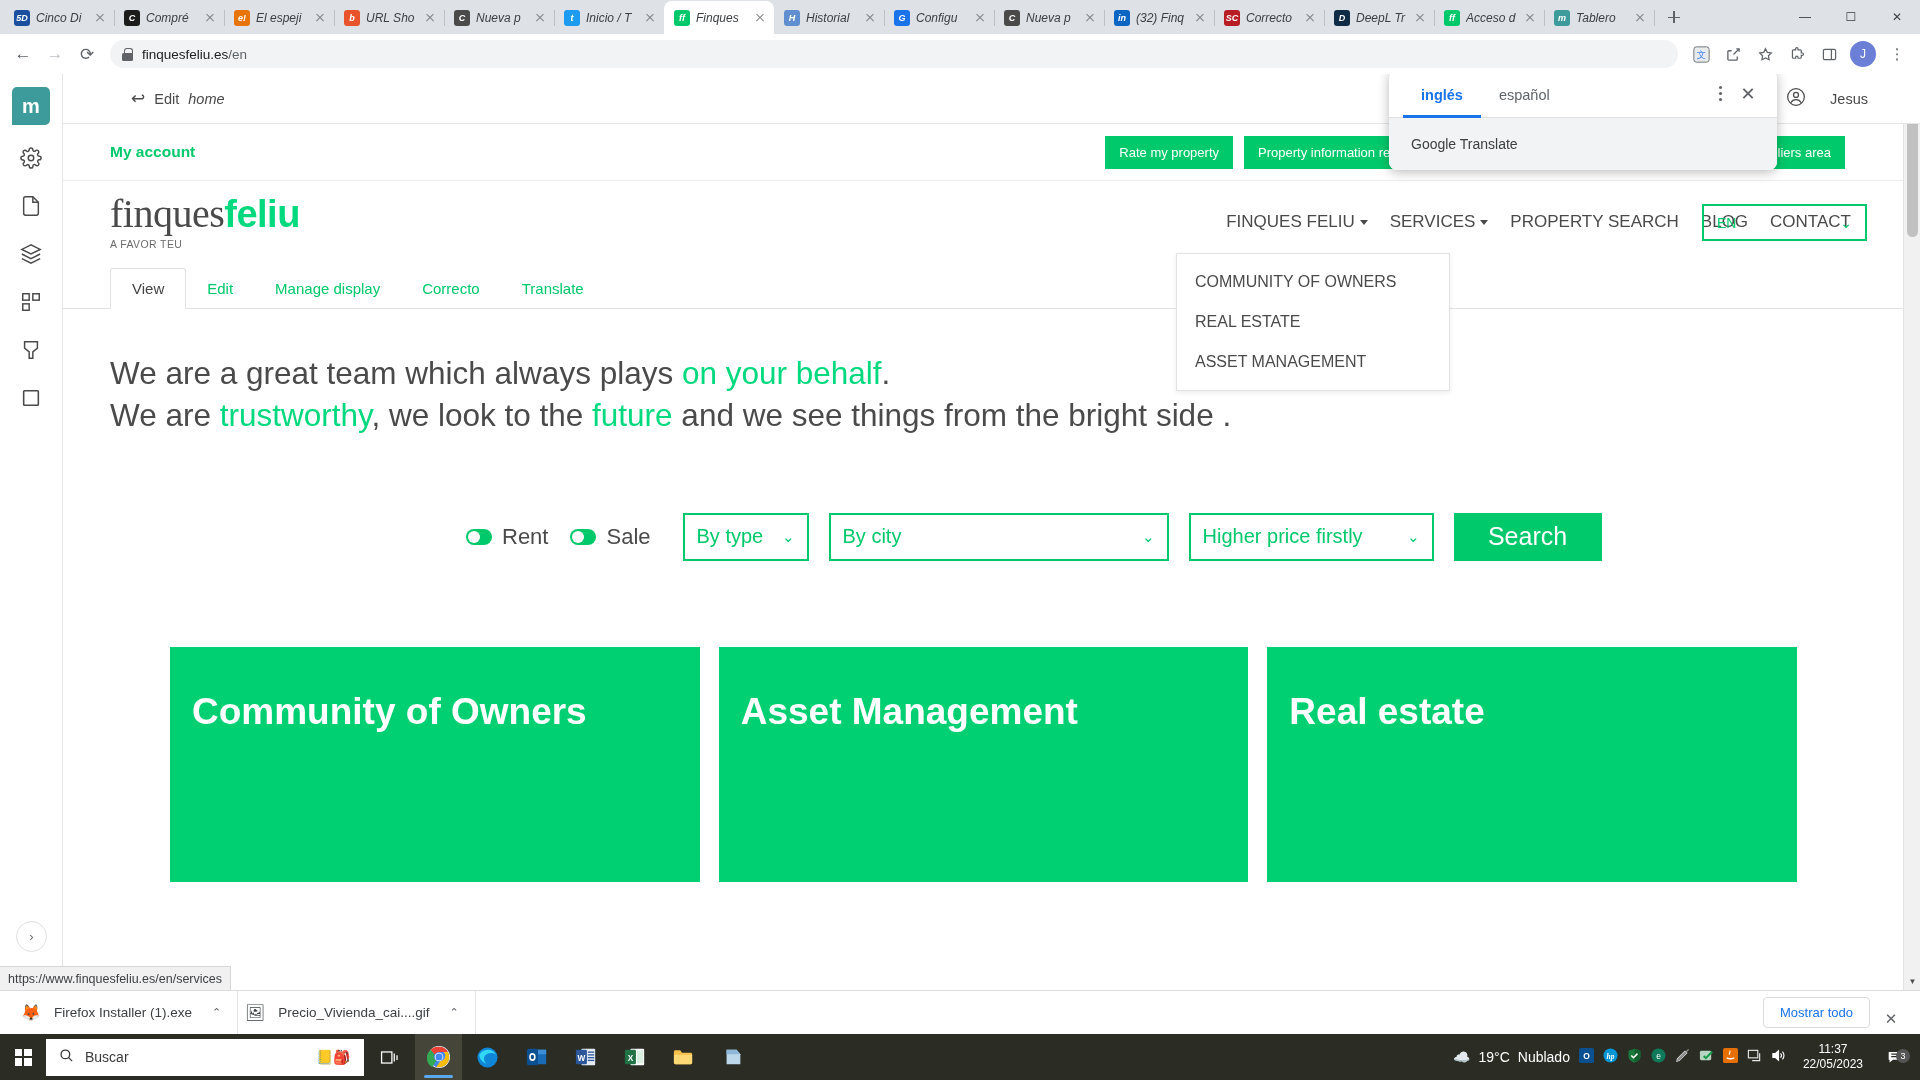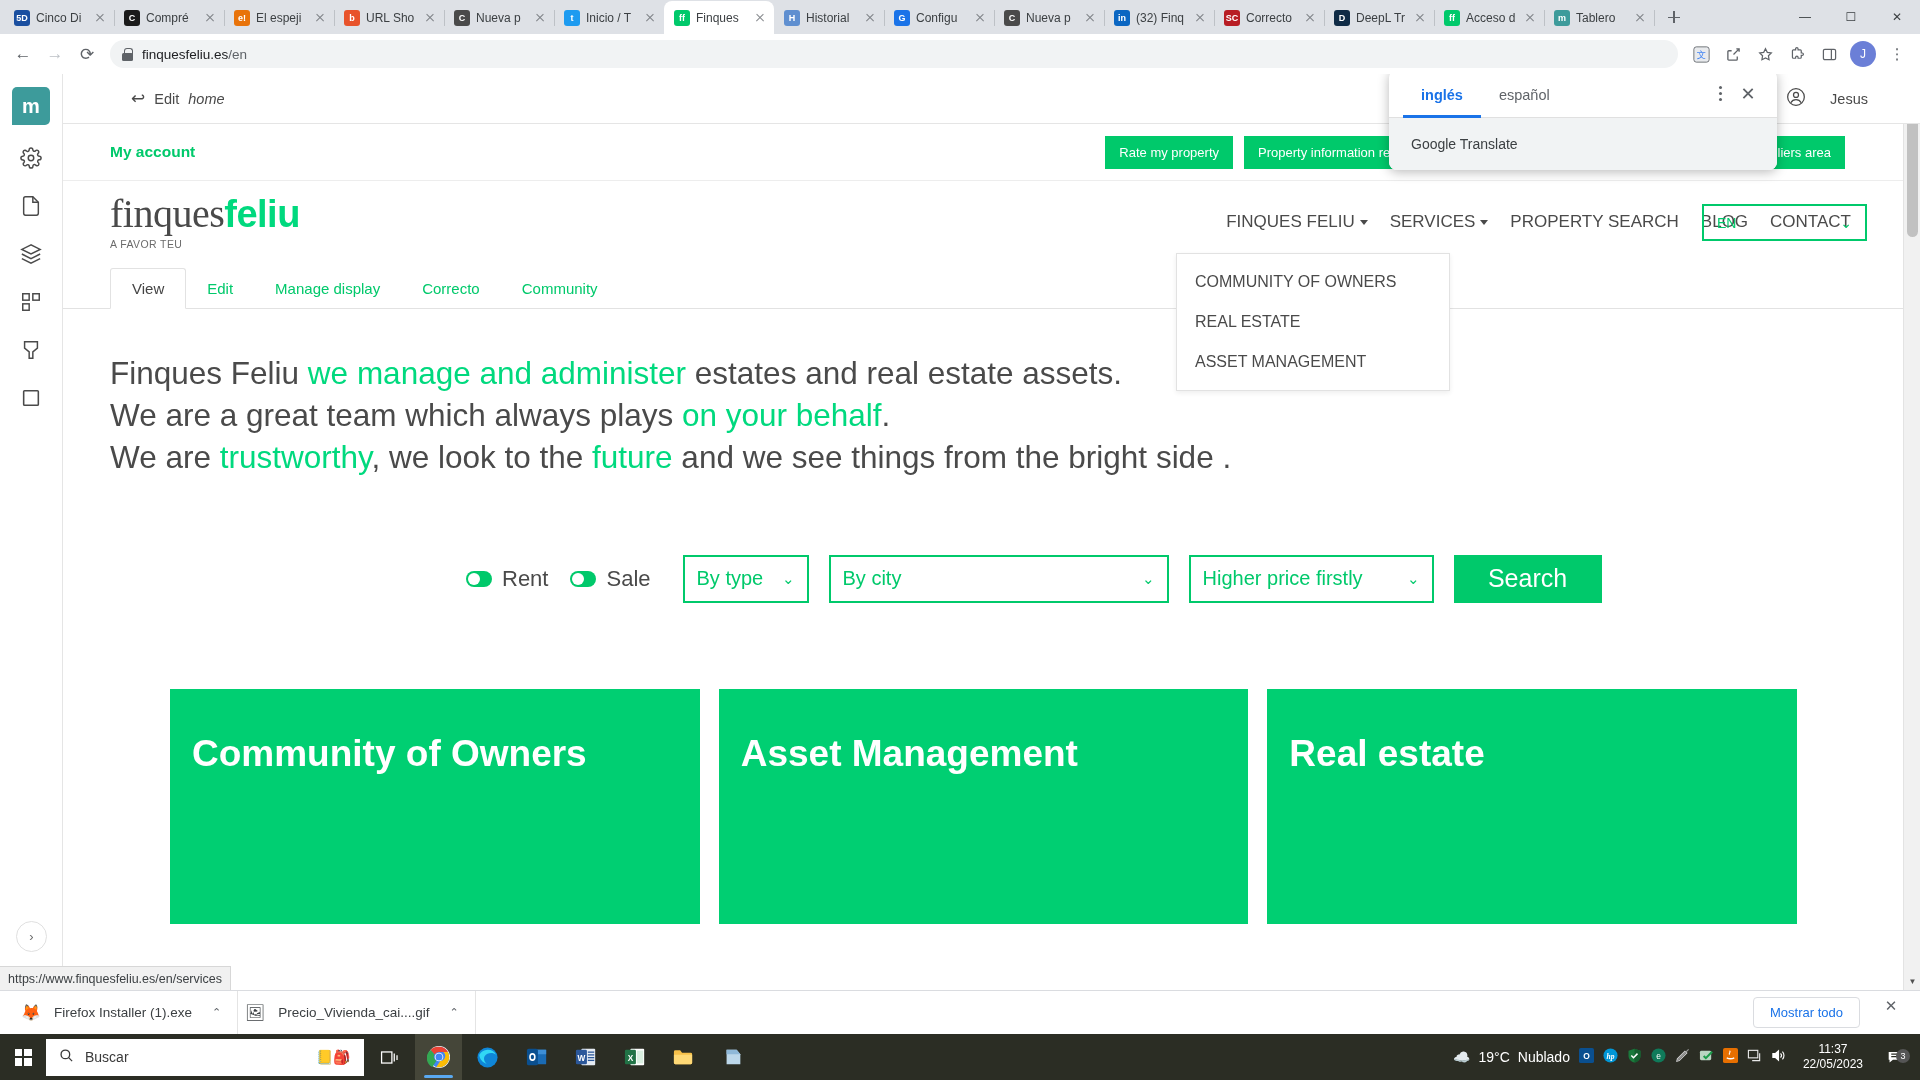--- a/index.html
+++ b/index.html
@@ -173,21 +173,21 @@
   .vscroll { position:absolute; right:0; top:0; width:17px; height:916px; background:#f1f1f1; border-left:1px solid #e3e3e3; }
   .vscroll .thumb { position:absolute; left:3px; top:18px; width:11px; height:145px; background:#c1c1c1; border-radius:6px; }
   .vscroll .arr { position:absolute; left:0; width:17px; height:17px; display:flex; align-items:center; justify-content:center; font-size:8px; color:#505050; }
 
   
   .shelf { position:absolute; left:0; top:990px; width:1920px; height:44px; background:#fff; border-top:1px solid #dadce0;
            display:flex; align-items:center; padding:0 14px; }
   .dl-item { display:flex; align-items:center; gap:12px; padding:0 16px 0 6px; height:44px; font-size:13.5px; color:#3c4043; border-right:1px solid #e4e4e4; }
   .dl-item .ico { width:22px; height:22px; display:flex; align-items:center; justify-content:center; font-size:16px; }
   .dl-item .chev { color:#5f6368; font-size:11px; margin-left:8px; }
-  .shelf-right { margin-left:auto; display:flex; align-items:flex-start; gap:16px; }
+  .shelf-right { margin-left:auto; display:flex; align-items:flex-end; gap:6px; }
   .show-all { border:1px solid #dadce0; border-radius:4px; padding:7px 16px; font-size:13px; color:#1a73e8; }
   .shelf-close { width:30px; text-align:center; font-size:15px; color:#5f6368; }
 
   
   .taskbar { position:absolute; left:0; top:1034px; width:1920px; height:46px; background:#2b2d24; display:flex; align-items:center; }
   .startbtn { width:46px; height:46px; display:flex; align-items:center; justify-content:center; }
   .winglyph { width:17px; height:17px; display:grid; grid-template-columns:1fr 1fr; grid-template-rows:1fr 1fr; gap:2px; }
   .winglyph i { background:#fff; display:block; }
   .searchbox { width:318px; height:37px; background:#fff; display:flex; align-items:center; gap:11px; padding:0 13px; font-size:14px; color:#3a3a3a; }
   .tb-apps { display:flex; align-items:center; gap:2px; margin-left:2px; }
@@ -201,21 +201,21 @@
   .notif { width:30px; display:flex; align-items:center; justify-content:center; font-size:17px; position:relative; }
   .notif .badge { position:absolute; right:0; bottom:3px; background:#555; color:#fff; font-size:9px; width:14px; height:14px; border-radius:50%;
                   display:flex; align-items:center; justify-content:center; }
 </style>
 </head>
 <body>
 
 <div class="browser">
 
   <div class="tabstrip">
-    <div id="tabs-host" style="display:flex;">
+    <div id="tabs-host" style="display:flex;font-style:italic;">
         <div class="tab">
           <span class="favicon" style="background: rgb(26, 79, 160);">5D</span>
           <span class="tab-title">Cinco Di</span>
           <span class="tab-close"></span>
           <span class="sep"></span>
         </div>
         <div class="tab">
           <span class="favicon" style="background: rgb(27, 27, 27);">C</span>
           <span class="tab-title">Compré</span>
           <span class="tab-close"></span>
@@ -456,29 +456,26 @@
             <a>ASSET MANAGEMENT</a>
           </div>
       </div>
 
       <div class="admintabs">
         <div class="wrap" id="admintabs-host">
             <a class="admintab sel">View</a>
             <a class="admintab">Edit</a>
             <a class="admintab">Manage display</a>
             <a class="admintab">Correcto</a>
-            <a class="admintab">Community</a>
+            <a class="admintab">Translate</a>
           </div>
       </div>
 
       <div class="hero">
         <div class="inner">
-          <p>
-            <span>Finques Feliu </span><span class="g">we manage and administer</span><span> estates and real estate assets.</span>
-          </p>
           <p>
             <span>We are a great team which always plays </span><span class="g">on your behalf</span><span>.</span>
           </p>
           <p>
             <span>We are </span><span class="g">trustworthy</span><span>, we look to the </span><span class="g">future</span><span> and we see things from the bright side .</span>
           </p>
         </div>
       </div>
 
       <div class="searchbar">

